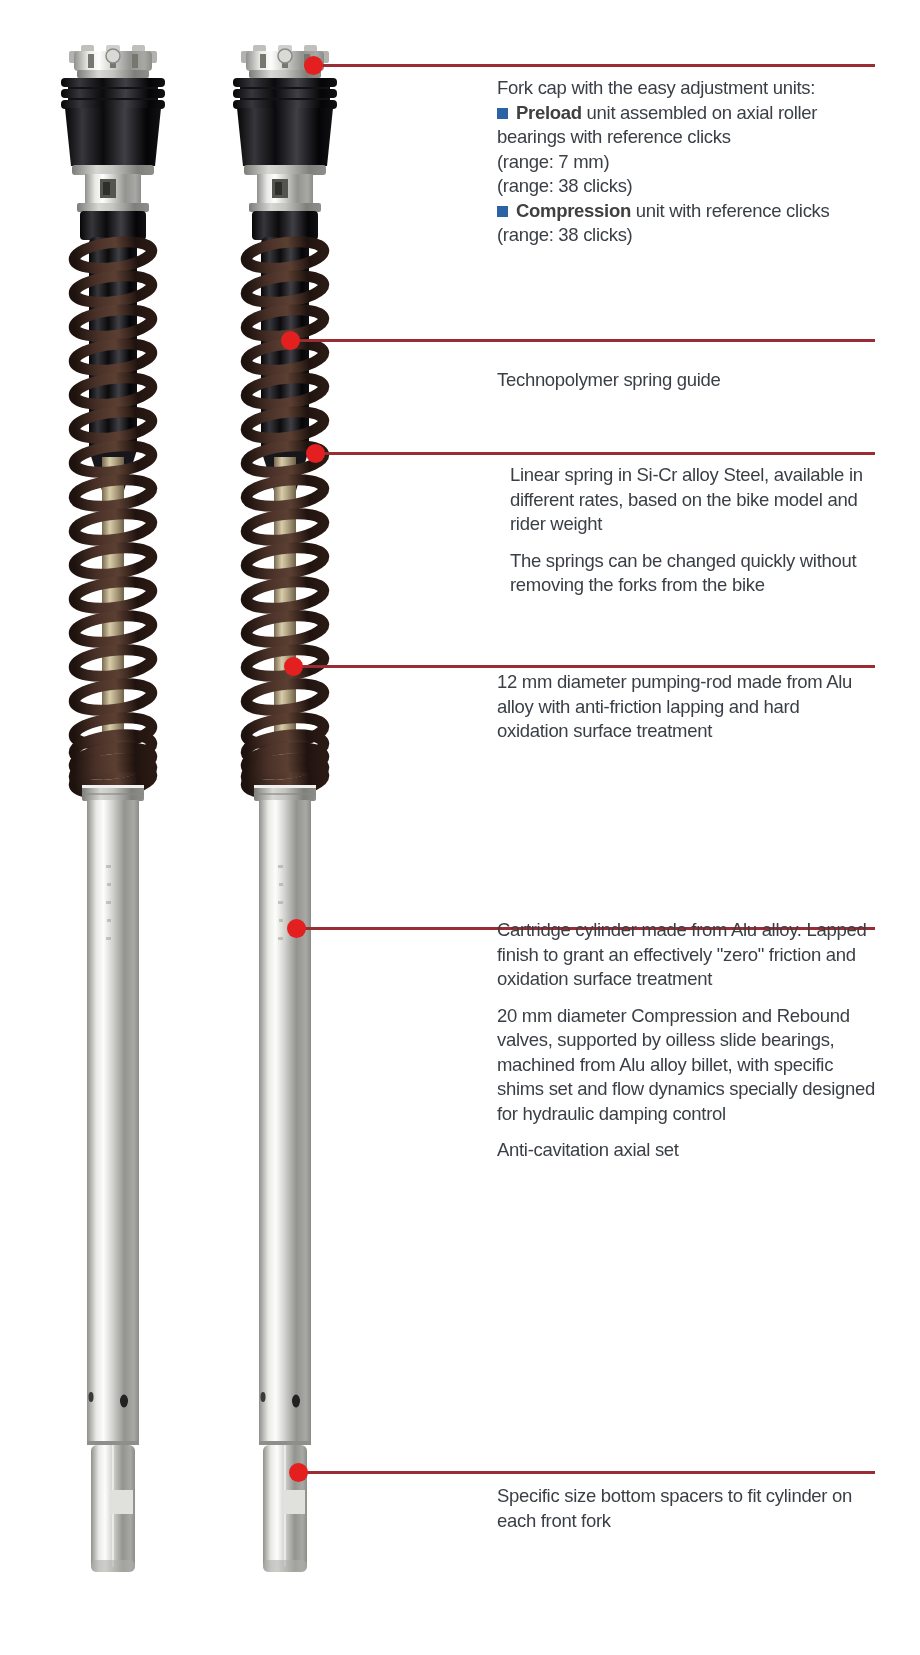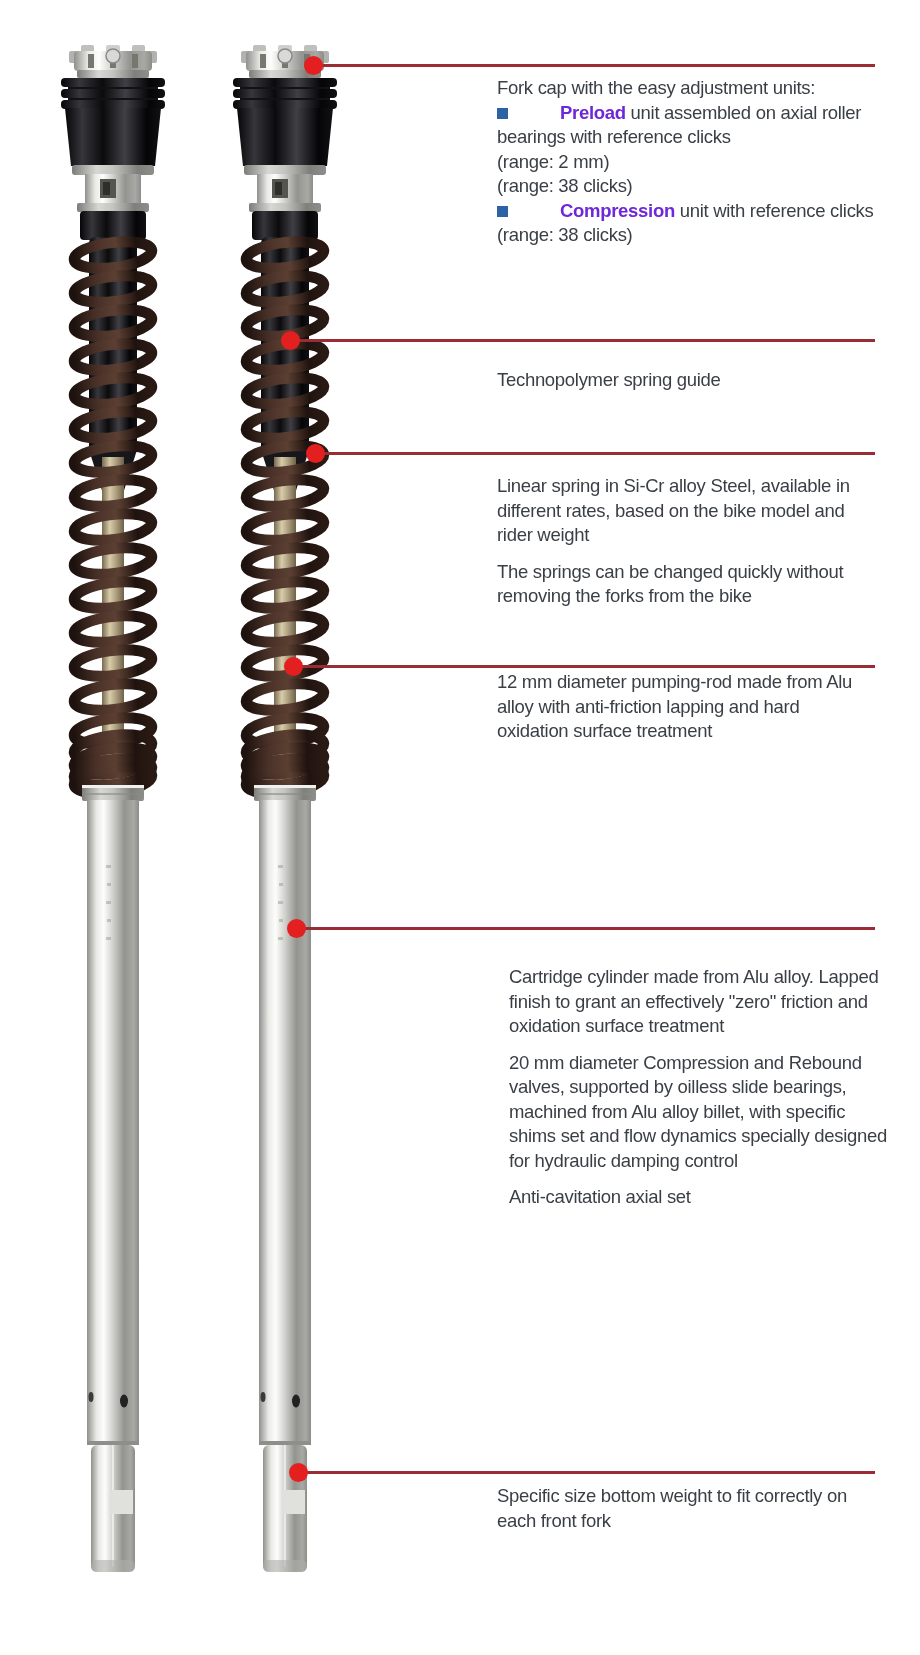--- a/index.html
+++ b/index.html
@@ -8,21 +8,21 @@
     overflow:hidden;font-family:"Liberation Sans",sans-serif;border-radius:13px;
   }
   #fork-svg{position:absolute;left:0;top:0;}
   .lead-line{position:absolute;height:3px;background:#9b2c34;}
   .dot{position:absolute;width:19px;height:19px;border-radius:50%;background:#e3201f;}
   .callout{position:absolute;left:497px;width:378px;color:#3a3f46;
     font-size:18.5px;line-height:24.5px;letter-spacing:-0.3px;}
   .callout p{margin:0 0 12px 0;}
   .callout p:last-child{margin-bottom:0;}
   .callout p.tight{margin:0;}
-  .callout b{color:#6d28d9;font-weight:700;margin-left:44px;}
+  .callout b{color:#404040;font-weight:700;}
   .sq{display:inline-block;width:11px;height:11px;background:#2b63a5;
     margin-right:8px;position:relative;top:0px;}
 </style>
 </head>
 <body>
 <div id="canvas">
 
 <svg id="fork-svg" width="920" height="1655" viewBox="0 0 920 1655">
   <defs>
     <linearGradient id="metal" x1="0" y1="0" x2="1" y2="0">
@@ -166,42 +166,42 @@
 
 <div class="lead-line" style="left:296px;top:927px;width:579px;"></div>
 <div class="dot" style="left:287px;top:919px;"></div>
 
 <div class="lead-line" style="left:298px;top:1471px;width:577px;"></div>
 <div class="dot" style="left:289px;top:1463px;"></div>
 
 <div class="callout" style="top:76px;">
   <p class="tight">Fork cap with the easy adjustment units:</p>
   <p class="tight"><span class="sq"></span><b>Preload</b><span> unit assembled on axial roller bearings with reference clicks</span></p>
-  <p class="tight">(range: 2 mm)</p>
+  <p class="tight">(range: 7 mm)</p>
   <p class="tight">(range: 38 clicks)</p>
   <p class="tight"><span class="sq"></span><b>Compression</b><span> unit with reference clicks</span></p>
   <p class="tight">(range: 38 clicks)</p>
 </div>
 
 <div class="callout" style="top:368px;">
   <p>Technopolymer spring guide</p>
 </div>
 
-<div class="callout" style="top:474px;">
+<div class="callout" style="top:463px;margin-left:13px;">
   <p>Linear spring in Si-Cr alloy Steel, available in different rates, based on the bike model and rider weight</p>
   <p>The springs can be changed quickly without removing the forks from the bike</p>
 </div>
 
 <div class="callout" style="top:670px;">
   <p>12 mm diameter pumping-rod made from Alu alloy with anti-friction lapping and hard oxidation surface treatment</p>
 </div>
 
-<div class="callout" style="top:965px;margin-left:12px;">
+<div class="callout" style="top:918px;">
   <p>Cartridge cylinder made from Alu alloy. Lapped finish to grant an effectively "zero" friction and oxidation surface treatment</p>
   <p>20 mm diameter Compression and Rebound valves, supported by oilless slide bearings, machined from Alu alloy billet, with specific shims set and flow dynamics specially designed for hydraulic damping control</p>
   <p>Anti-cavitation axial set</p>
 </div>
 
 <div class="callout" style="top:1484px;">
-  <p>Specific size bottom weight to fit correctly on each front fork</p>
+  <p>Specific size bottom spacers to fit cylinder on each front fork</p>
 </div>
 
 </div>
 
 </body></html>

